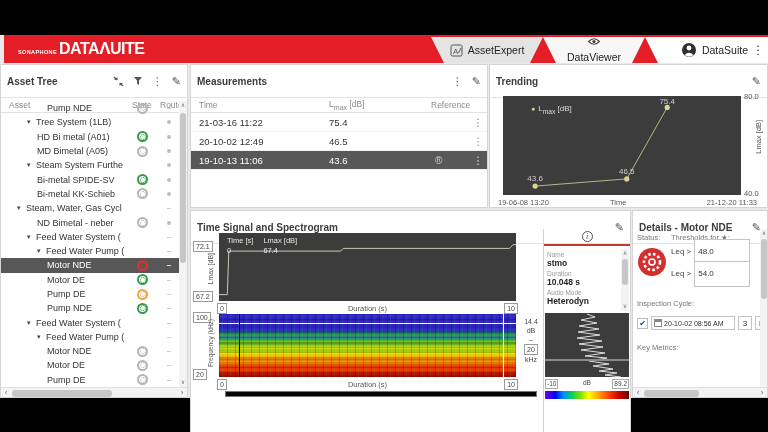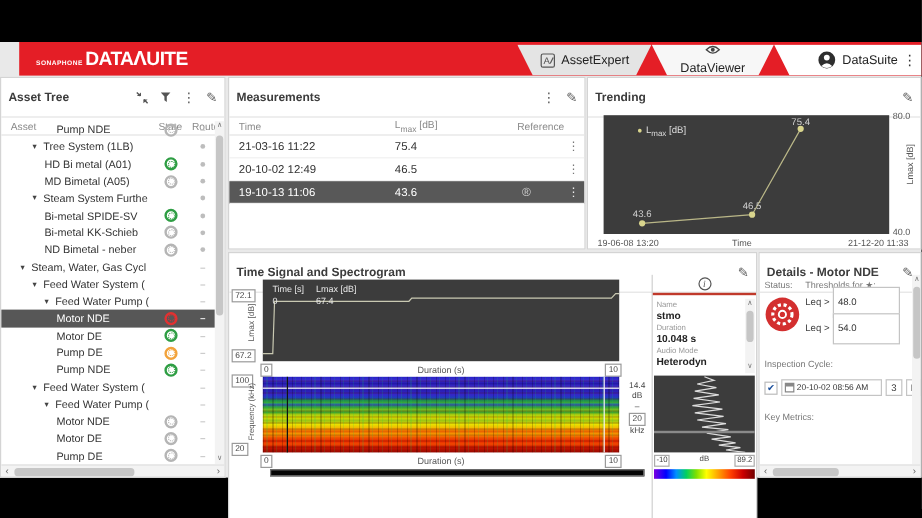--- a/index.html
+++ b/index.html
@@ -2,21 +2,21 @@
 <html><head>
 <meta charset="utf-8">
 <style>
   * { margin:0; padding:0; box-sizing:border-box; }
   html,body { width:768px; height:432px; background:#000; overflow:hidden;
     font-family:"Liberation Sans", sans-serif; }
   .screen { position:relative; width:768px; height:432px; background:#000; }
   .app { position:absolute; top:35px; left:0; width:768px; height:363px; background:#e9e9e9; }
 
   
-  .topbar { position:absolute; top:0; left:16px; right:0; height:28px; background:#e41e26; }
+  .topbar { position:absolute; top:0; left:4px; right:0; height:28px; background:#e41e26; }
   .logo { position:absolute; left:14px; top:4px; color:#fff; display:flex; align-items:baseline; }
   .logo .brand { font-size:5.5px; font-weight:bold; letter-spacing:.4px; margin-right:2px; }
   .logo .prod { font-size:16px; font-weight:bold; letter-spacing:-0.5px; }
   .logo .peak { font-weight:bold; font-size:17px; }
   .tabs { position:absolute; right:0; top:2px; height:26px; display:flex; }
   .tab { height:26px; display:flex; align-items:center; justify-content:center; gap:5px;
     font-size:10.5px; color:#222; clip-path:polygon(0 0,100% 0,calc(100% - 13px) 100%,13px 100%); }
   .tab.t1 { width:112px; background:#e4e4e4; }
   .tab.t2 { width:102px; background:#f7f7f7;flex-direction:column; }
   .tab.t3 { width:123px; background:#ffffff; clip-path:polygon(0 0,100% 0,100% 100%,13px 100%);
@@ -253,32 +253,32 @@
           <span class="si"></span>
           <span class="rt"></span>
         </div>
           <div class="t-row" data-indent="2" data-state="gray" data-route="dot">
           <span class="ind"></span>
 
           <span class="a-lbl">Bi-metal KK-Schieb</span>
           <span class="si"></span>
           <span class="rt"></span>
         </div>
+          <div class="t-row" data-indent="0" data-group="true" data-route="dash">
+          <span class="ind"></span>
+          <span class="caret">▾</span>
+          <span class="a-lbl">Steam, Water, Gas Cycl</span>
+
+          <span class="rt"></span>
+        </div>
           <div class="t-row" data-indent="2" data-state="gray" data-route="dot">
           <span class="ind"></span>
 
           <span class="a-lbl">ND Bimetal - neber</span>
           <span class="si"></span>
-          <span class="rt"></span>
-        </div>
-          <div class="t-row" data-indent="0" data-group="true" data-route="dash">
-          <span class="ind"></span>
-          <span class="caret">▾</span>
-          <span class="a-lbl">Steam, Water, Gas Cycl</span>
-
           <span class="rt"></span>
         </div>
           <div class="t-row" data-indent="1" data-group="true" data-route="dash">
           <span class="ind"></span>
           <span class="caret">▾</span>
           <span class="a-lbl">Feed Water System (</span>
 
           <span class="rt"></span>
         </div>
           <div class="t-row" data-indent="2" data-group="true" data-route="dash">

